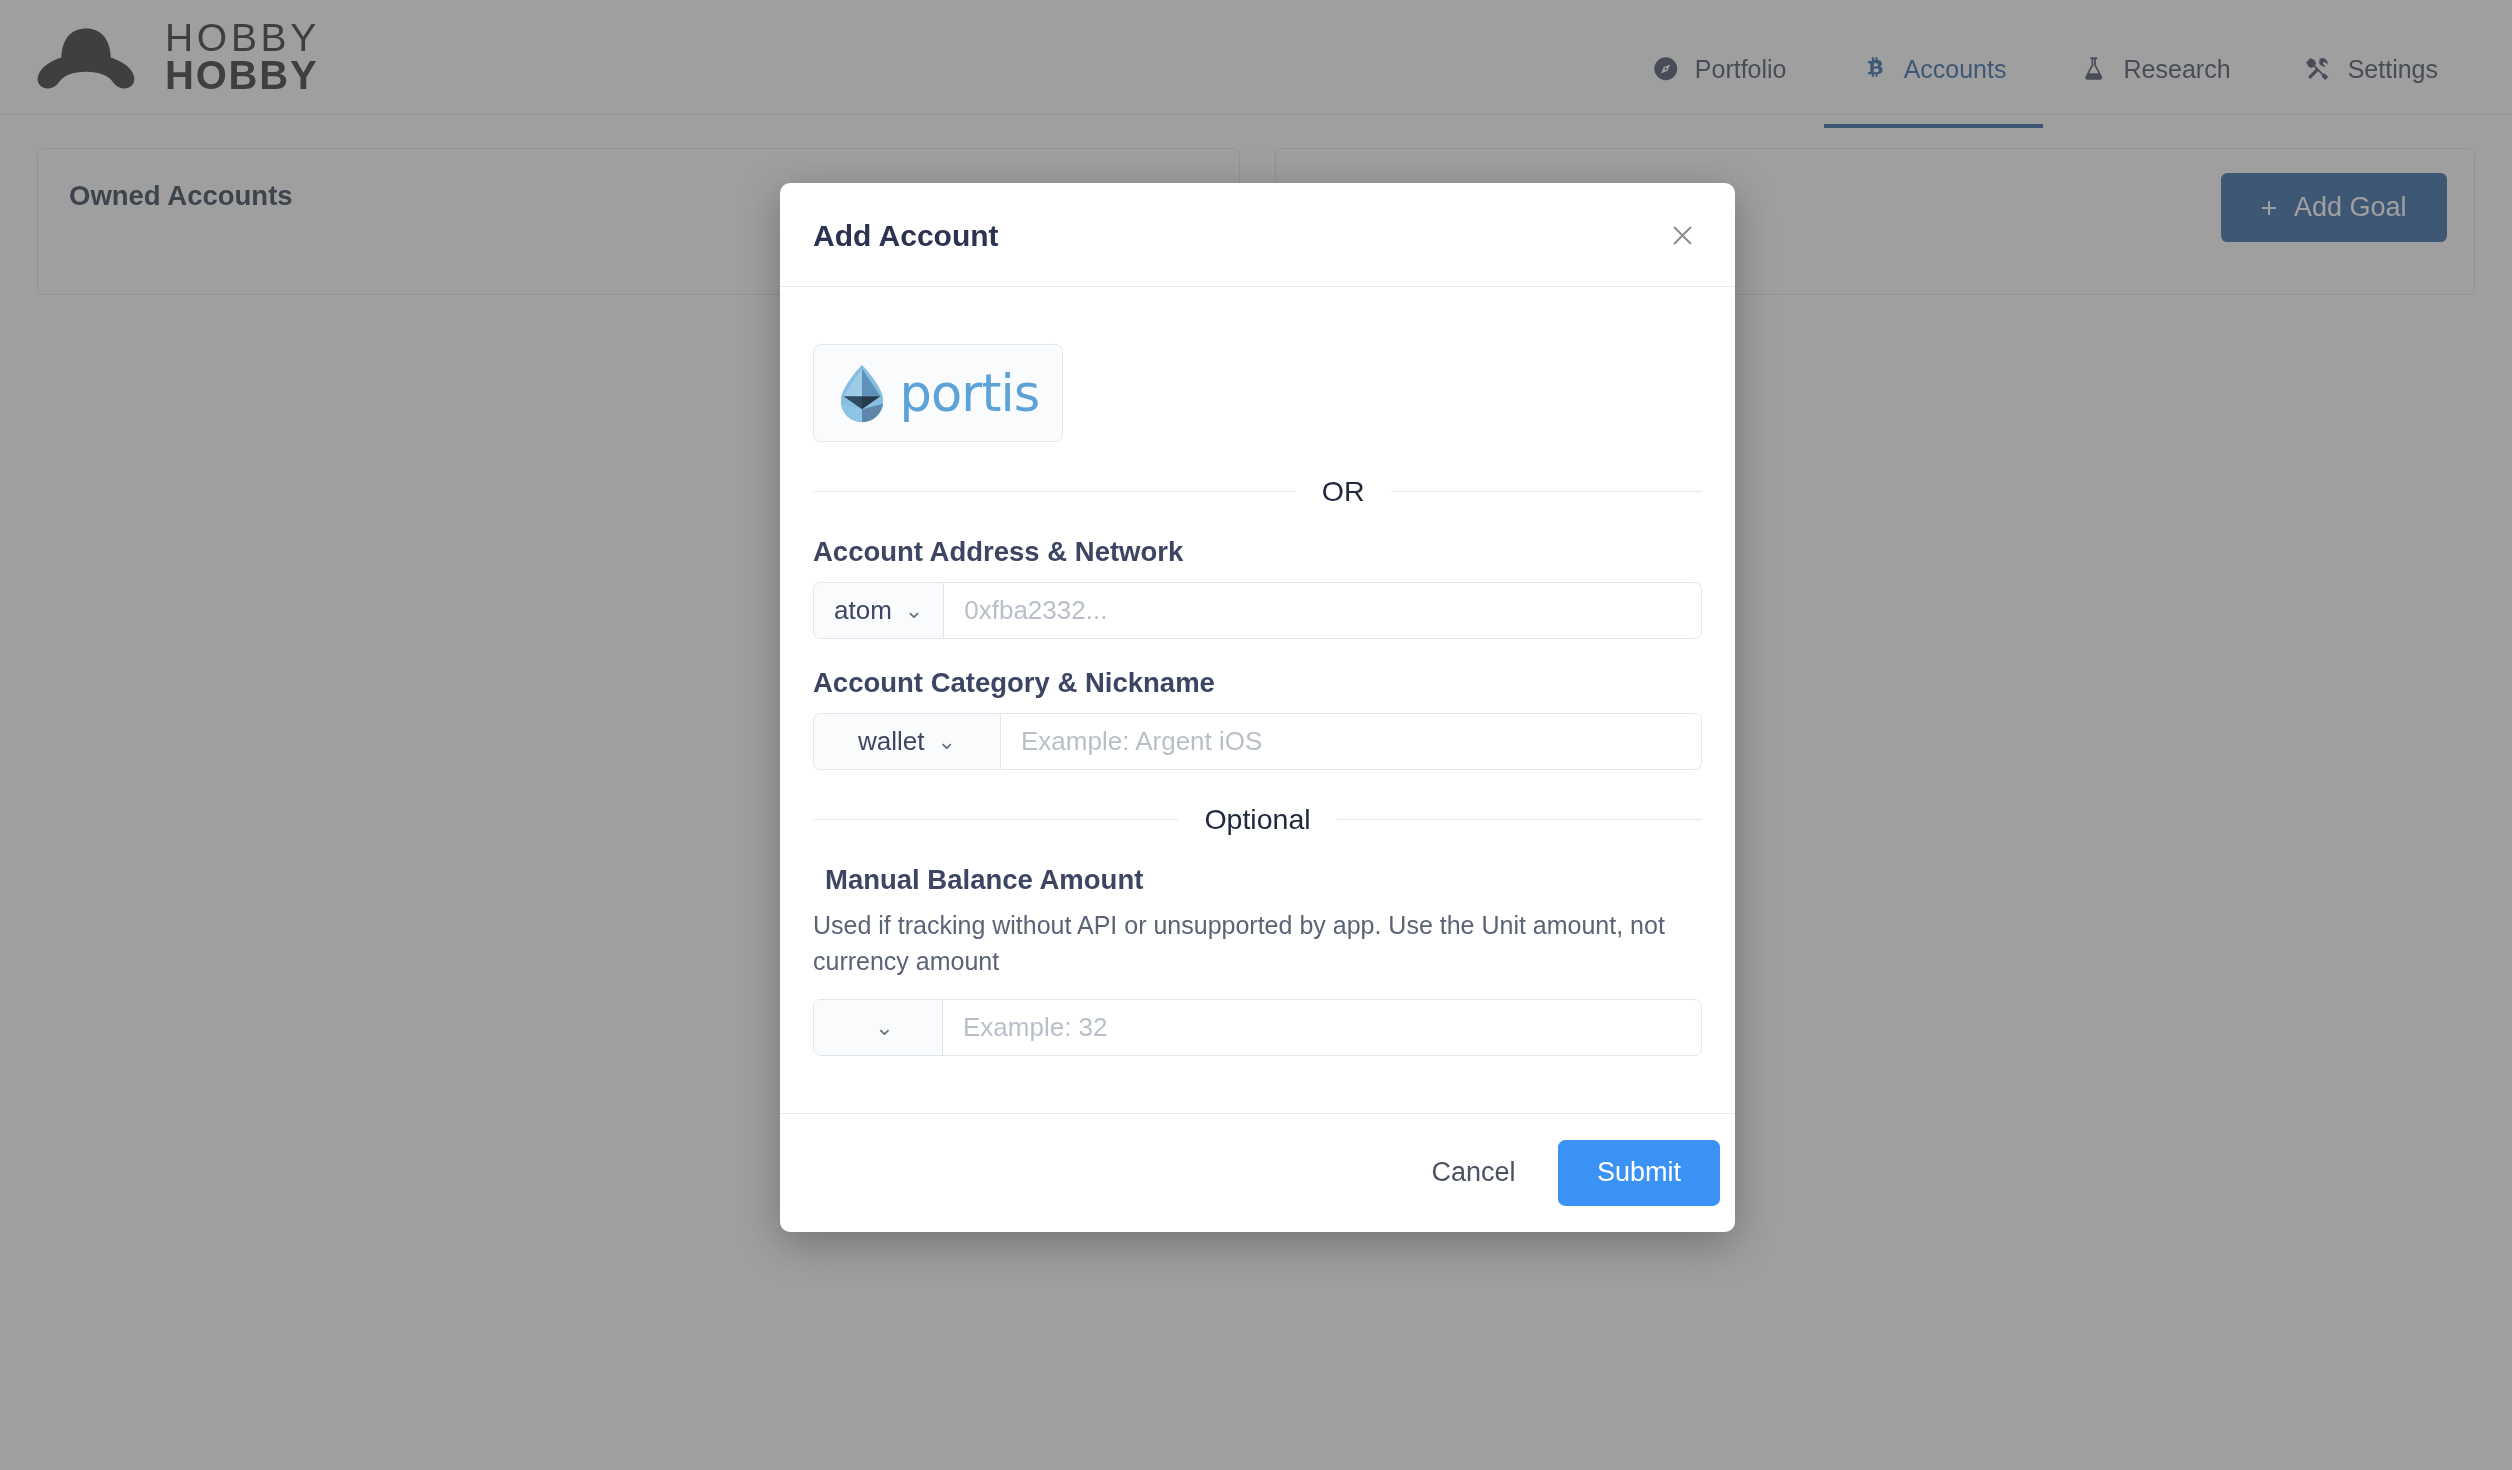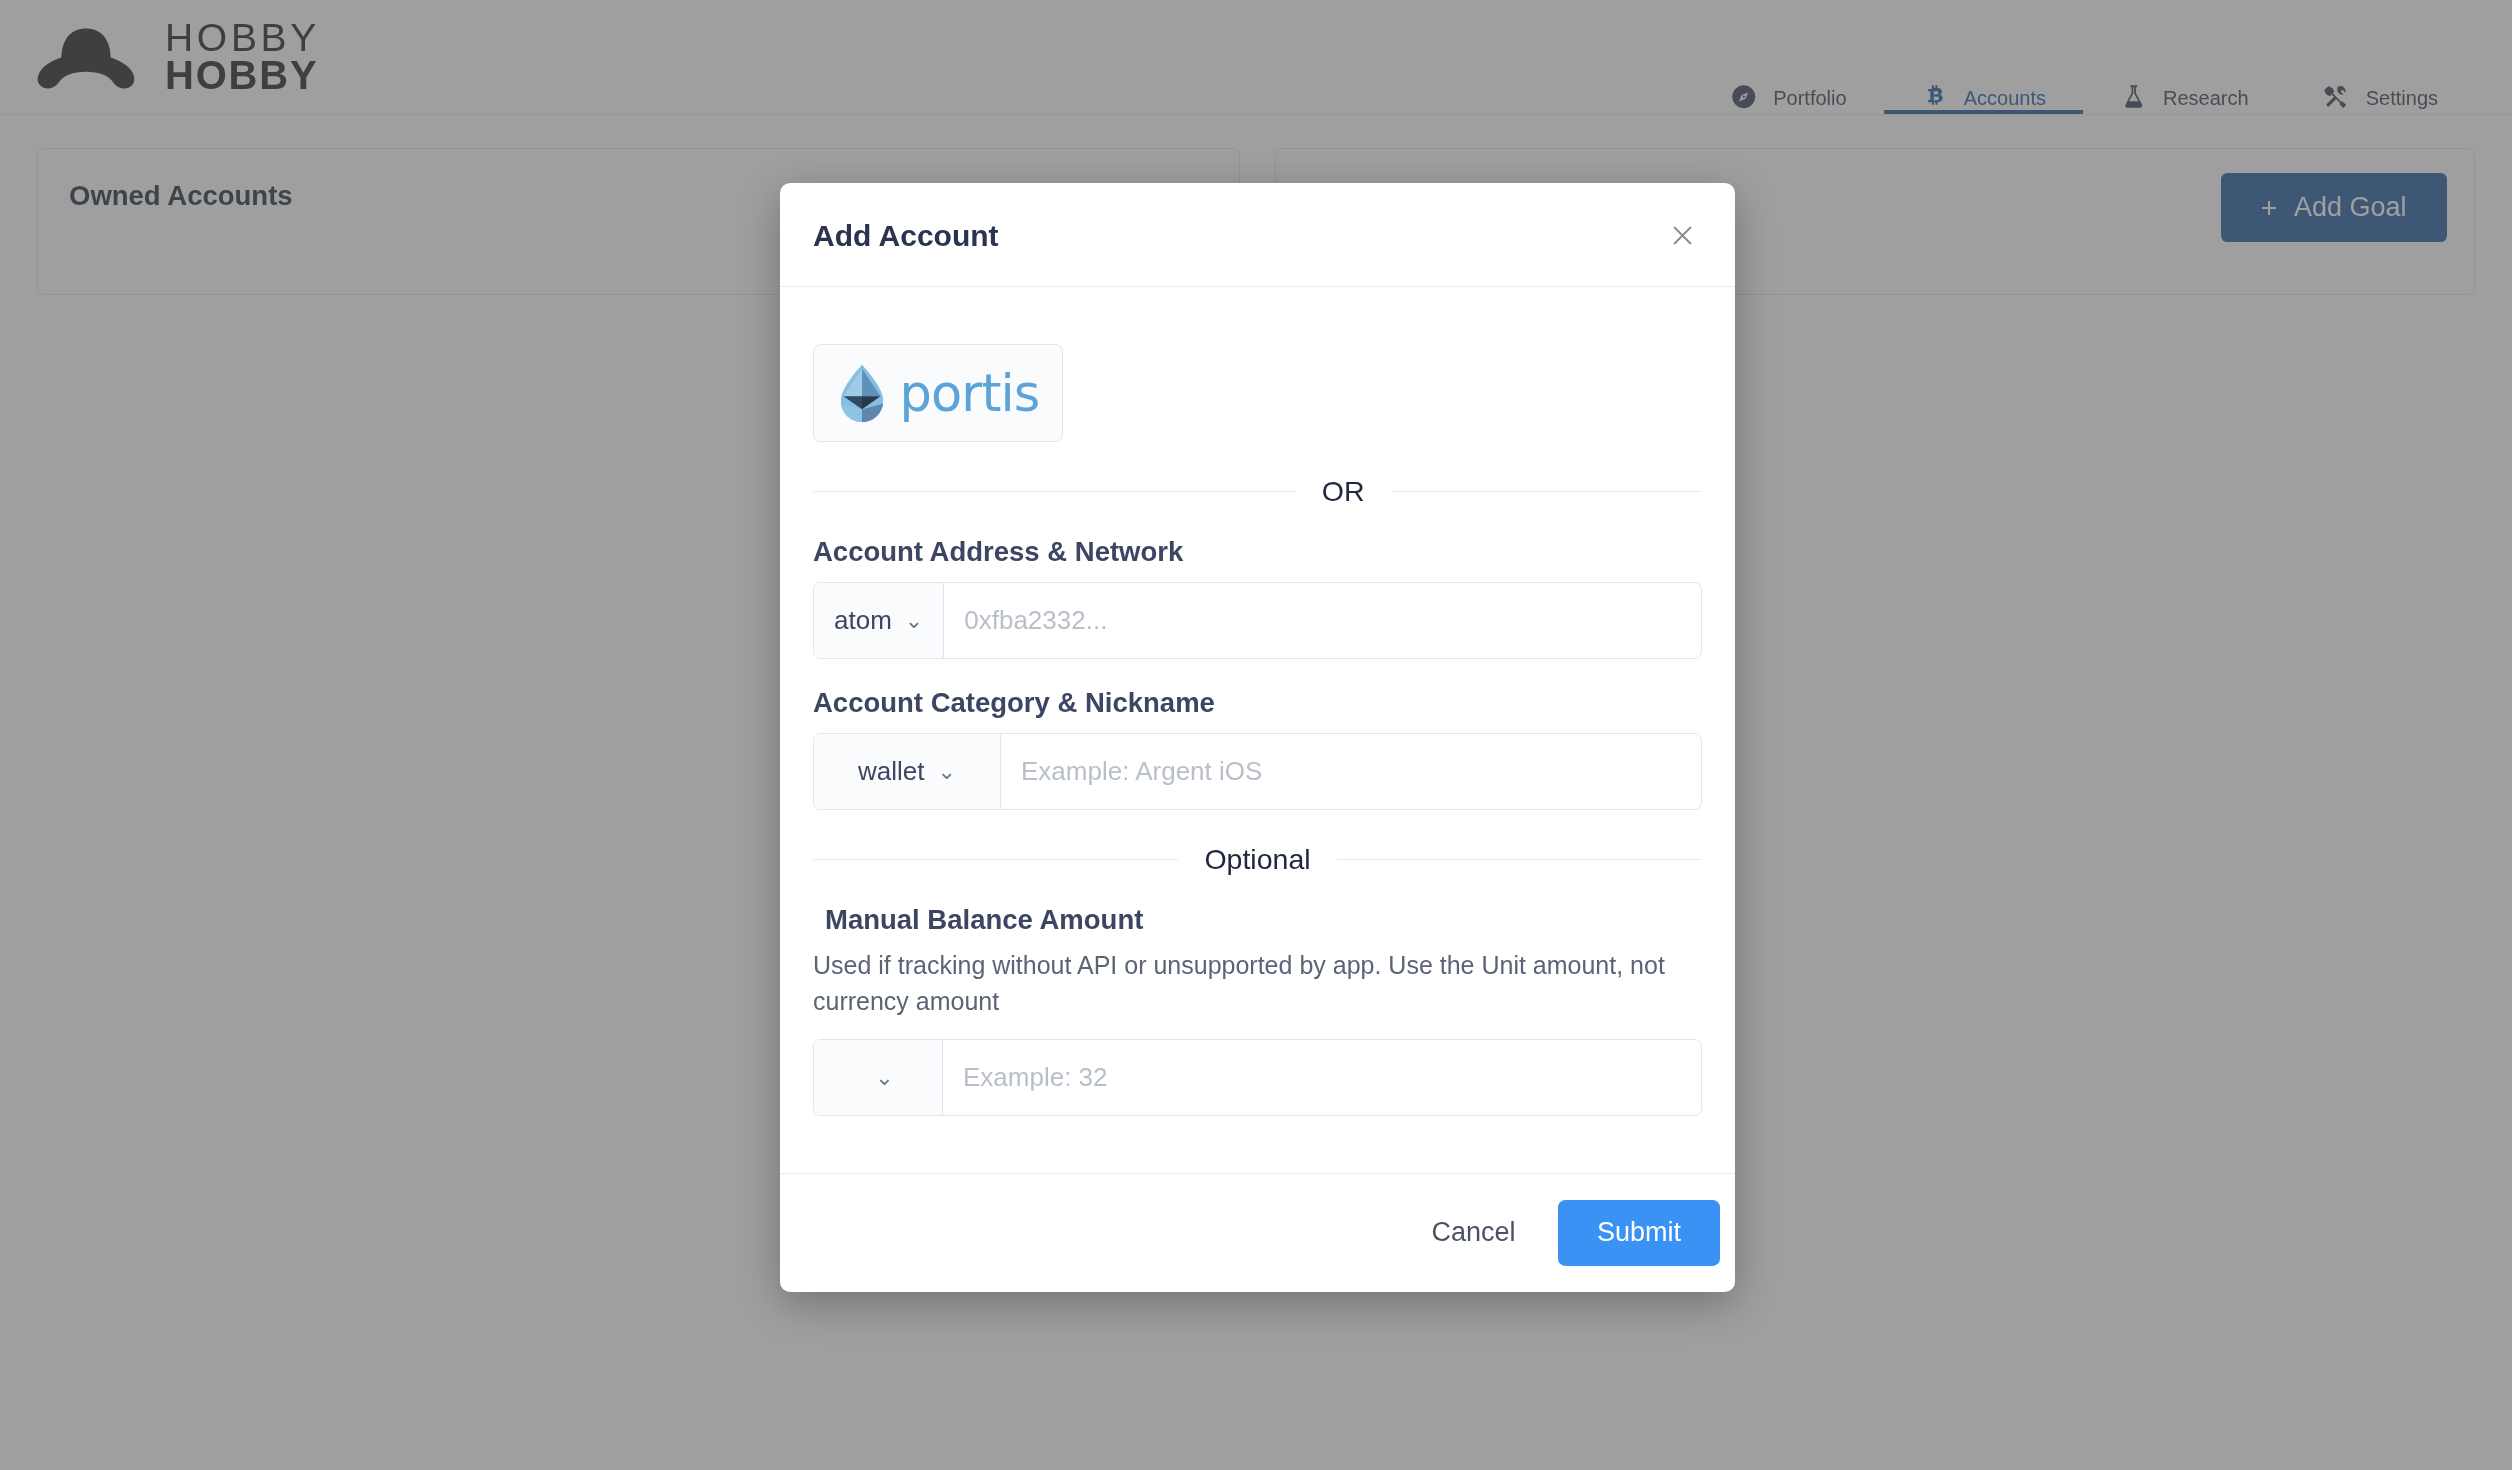--- a/index.html
+++ b/index.html
@@ -64,29 +64,30 @@
 
   .nav-items {
     display: flex;
     align-items: stretch;
     height: 100%;
     margin-right: 37px;
   }
 
   .nav-item {
     display: flex;
-    align-items: flex-end;
+    align-items: center;
     gap: 15.6px;
     padding: 0 37px;
     height: 100%;
     color: #50596c;
-    font-size: 20px;
+    font-size: 25px;
     cursor: pointer;
     position: relative;
     border-bottom: 4.6px solid transparent;
+    margin-top: 14px;
   }
   .nav-item .nav-icon {
     display: flex;
     align-items: center;
     justify-content: center;
     width: 27.5px;
     height: 27.5px;
   }
   .nav-item.active {
     color: #3b6fa8;
@@ -239,21 +240,21 @@
   .divider.divider-or .line:last-child { flex: 1; }
 
   .form-group { margin-bottom: 27.5px; }
 
   .input-row {
     display: flex;
     align-items: stretch;
     border: 0.9px solid #e2e5e9;
     border-radius: 7.3px;
     overflow: hidden;
-    height: 77px;
+    height: 57px;
     background: #ffffff;
   }
 
   .select-part {
     background: #fafbfc;
     border: none;
     border-right: 0.9px solid #e2e5e9;
     display: flex;
     align-items: center;
     justify-content: center;

